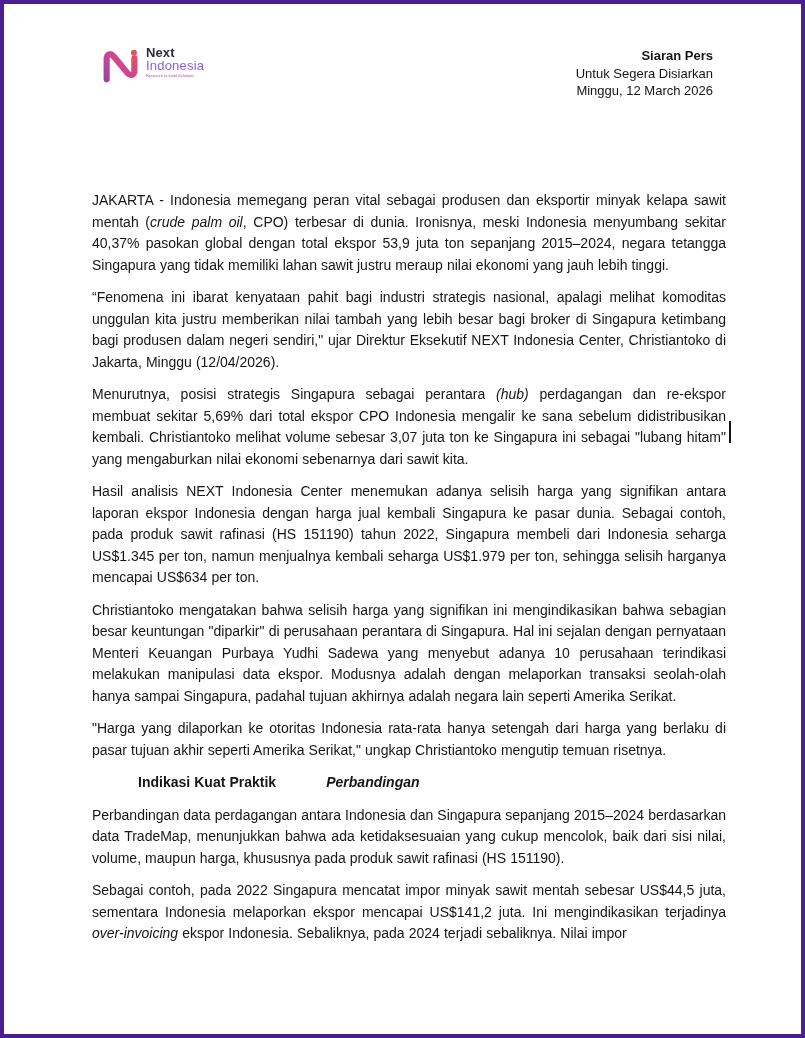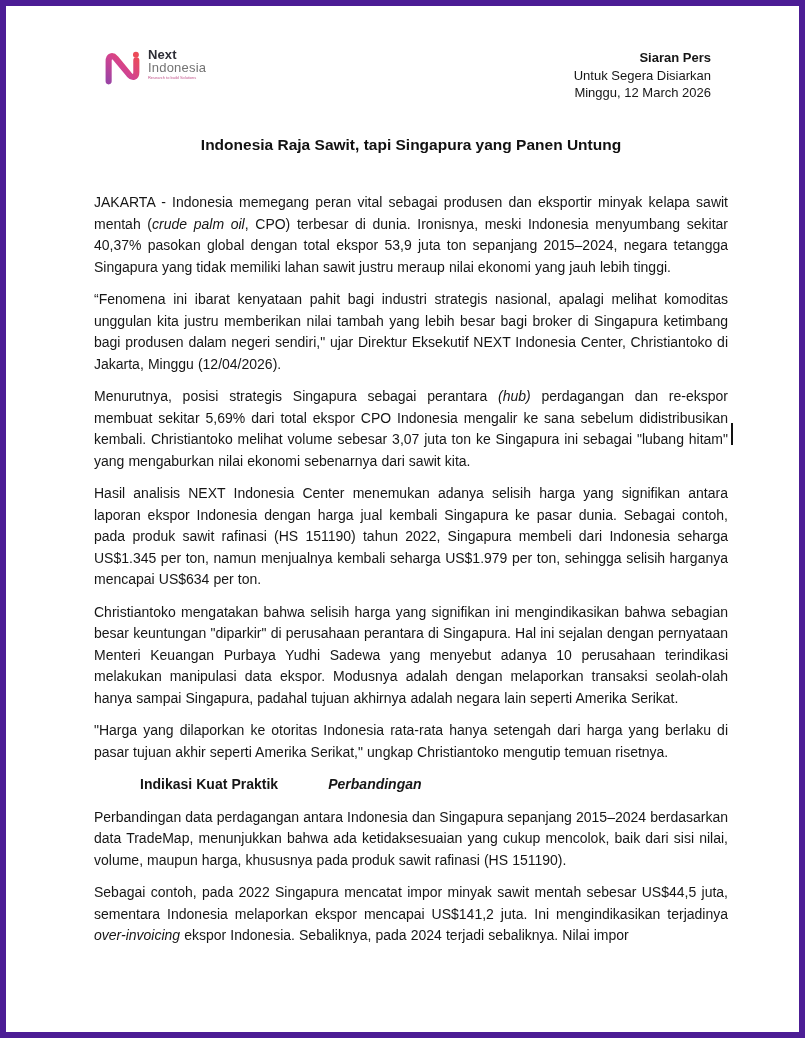--- a/index.html
+++ b/index.html
@@ -4,29 +4,29 @@
 <style>
   html,body { margin:0; padding:0; background:#ffffff; }
   .page {
     position:relative;
     width:805px; height:1038px;
     background:#ffffff;
     font-family:"Liberation Sans", sans-serif;
     color:#1b1b1b;
     overflow:hidden;
     box-sizing:border-box;
-    border:6px solid #4c1d95;
+    border:4px solid #4c1d95;
   }
   
   .header { position:absolute; top:40px; left:95px; right:88px; height:52px; }
   .logo { position:absolute; left:0; top:0; display:flex; align-items:flex-start; }
   .logo svg { display:block; }
   .logo-text { margin-left:5px; padding-top:2px; }
   .logo-brand1 { font-size:13px; font-weight:700; color:#2e2e36; line-height:13px; letter-spacing:.1px; }
-  .logo-brand2 { font-size:13px; font-weight:400; color:#737373; line-height:14px; letter-spacing:.2px; }
+  .logo-brand2 { font-size:13px; font-weight:400; color:#8b5cf6; line-height:14px; letter-spacing:.2px; }
   .logo-tagline { font-size:6px; color:#c2538a; line-height:7px; transform:scale(.66); transform-origin:left top; white-space:nowrap; margin-top:1px; }
   .meta { position:absolute; right:0; top:3px; text-align:right; font-size:13px; line-height:17.6px; color:#161616; }
   .meta-bold { font-weight:700; }
   
   .title {
     position:absolute; top:130px; left:88px; width:634px;
     text-align:center; font-size:15.5px; font-weight:700; color:#111;
   }
   
   .doc {
@@ -68,21 +68,20 @@
         <div class="logo-tagline">Research to build Solutions</div>
       </div>
     </div>
     <div class="meta">
       <div class="meta-bold">Siaran Pers</div>
       <div>Untuk Segera Disiarkan</div>
       <div>Minggu, 12 March 2026</div>
     </div>
   </div>
 
-  <div class="title">Indonesia Raja Sawit, tapi Singapura yang Panen Untung</div>
 
   <div class="doc" id="doc-body">
       <p><span>JAKARTA - Indonesia memegang peran vital sebagai produsen dan eksportir minyak kelapa sawit mentah (</span><span class="it">crude palm oil</span><span>, CPO) terbesar di dunia. Ironisnya, meski Indonesia menyumbang sekitar 40,37% pasokan global dengan total ekspor 53,9 juta ton sepanjang 2015–2024, negara tetangga Singapura yang tidak memiliki lahan sawit justru meraup nilai ekonomi yang jauh lebih tinggi.</span></p>
       <p><span>“Fenomena ini ibarat kenyataan pahit bagi industri strategis nasional, apalagi melihat komoditas unggulan kita justru memberikan nilai tambah yang lebih besar bagi broker di Singapura ketimbang bagi produsen dalam negeri sendiri," ujar Direktur Eksekutif NEXT Indonesia Center, Christiantoko di Jakarta, Minggu (12/04/2026).</span></p>
       <p><span>Menurutnya, posisi strategis Singapura sebagai perantara </span><span class="it">(hub)</span><span> perdagangan dan re-ekspor membuat sekitar 5,69% dari total ekspor CPO Indonesia mengalir ke sana sebelum didistribusikan kembali. Christiantoko melihat volume sebesar 3,07 juta ton ke Singapura ini sebagai "lubang hitam" yang mengaburkan nilai ekonomi sebenarnya dari sawit kita.</span></p>
       <p><span>Hasil analisis NEXT Indonesia Center menemukan adanya selisih harga yang signifikan antara laporan ekspor Indonesia dengan harga jual kembali Singapura ke pasar dunia. Sebagai contoh, pada produk sawit rafinasi (HS 151190) tahun 2022, Singapura membeli dari Indonesia seharga US$1.345 per ton, namun menjualnya kembali seharga US$1.979 per ton, sehingga selisih harganya mencapai US$634 per ton.</span></p>
       <p><span>Christiantoko mengatakan bahwa selisih harga yang signifikan ini mengindikasikan bahwa sebagian besar keuntungan "diparkir" di perusahaan perantara di Singapura. Hal ini sejalan dengan pernyataan Menteri Keuangan Purbaya Yudhi Sadewa yang menyebut adanya 10 perusahaan terindikasi melakukan manipulasi data ekspor. Modusnya adalah dengan melaporkan transaksi seolah-olah hanya sampai Singapura, padahal tujuan akhirnya adalah negara lain seperti Amerika Serikat.</span></p>
       <p><span>"Harga yang dilaporkan ke otoritas Indonesia rata-rata hanya setengah dari harga yang berlaku di pasar tujuan akhir seperti Amerika Serikat," ungkap Christiantoko mengutip temuan risetnya.</span></p>
       <h2><span class="bd">Indikasi Kuat Praktik </span><span class="it bd">Perbandingan</span></h2>
       <p><span>Perbandingan data perdagangan antara Indonesia dan Singapura sepanjang 2015–2024 berdasarkan data TradeMap, menunjukkan bahwa ada ketidaksesuaian yang cukup mencolok, baik dari sisi nilai, volume, maupun harga, khususnya pada produk sawit rafinasi (HS 151190).</span></p>

